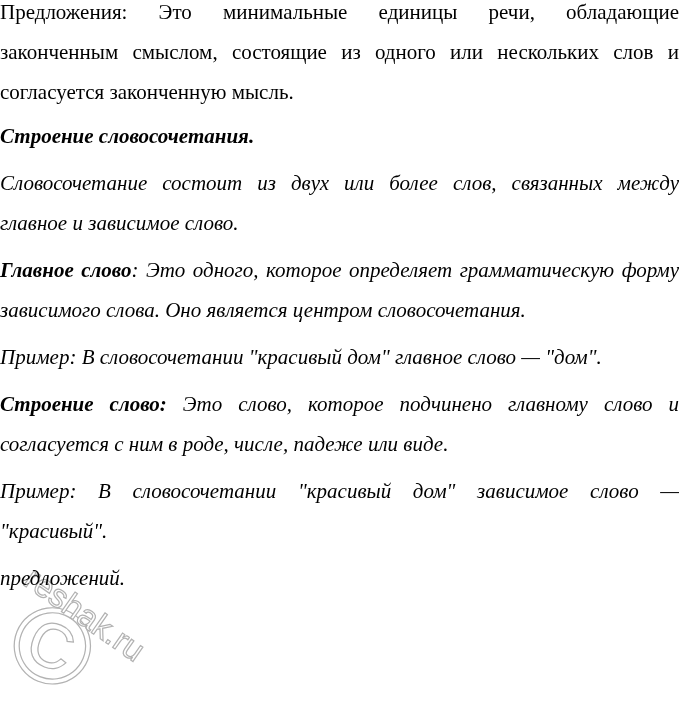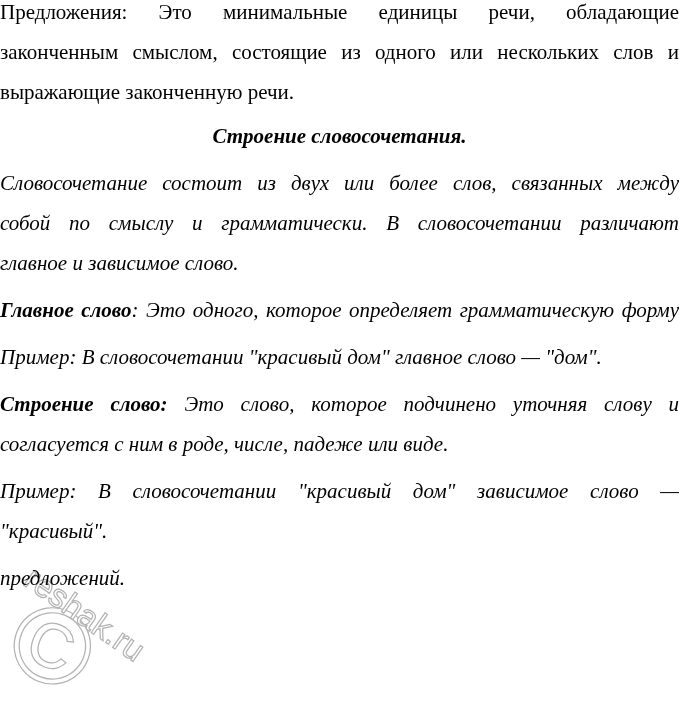--- a/index.html
+++ b/index.html
@@ -29,21 +29,20 @@
     line-height: 40px;
     white-space: normal;
   }
   .j {
     text-align: justify;
     text-align-last: justify;
   }
   .heading {
     font-weight: bold;
     font-style: italic;
-    text-align: center;
   }
   .b { font-weight: bold; }
   .wm-wrap {
     position: absolute;
     left: 0;
     top: 538px;
     z-index: 0;
   }
 </style>
 </head>
@@ -58,43 +57,43 @@
         <text x="22" y="46" font-family="Liberation Sans, sans-serif" font-size="33" transform="rotate(35 22 46)">reshak.ru</text>
       </g>
     </svg>
   </div>
 
   <div class="content">
 
     <div class="para">
       <div class="line j">Предложения: Это минимальные единицы речи, обладающие</div>
       <div class="line j">законченным смыслом, состоящие из одного или нескольких слов и</div>
-      <div class="line">выражающие законченную речи.</div>
+      <div class="line">согласуется законченную мысль.</div>
     </div>
 
     <div class="para mt4">
       <div class="line heading">Строение словосочетания.</div>
     </div>
 
     <div class="para mt7">
       <div class="line j">Словосочетание состоит из двух или более слов, связанных между</div>
-      <div class="line j">собой по смыслу и грамматически. В словосочетании различают</div>
       <div class="line">главное и зависимое слово.</div>
     </div>
 
     <div class="para mt7">
       <div class="line j"><span class="b">Главное слово</span><span>: Это одного, которое определяет грамматическую форму</span></div>
+      <div class="line">зависимого слова. Оно является центром словосочетания.</div>
     </div>
 
     <div class="para mt7">
       <div class="line">Пример: В словосочетании "красивый дом" главное слово — "дом".</div>
     </div>
 
     <div class="para mt7">
-      <div class="line j"><span class="b">Строение слово:</span><span> Это слово, которое подчинено уточняя слову и</span></div>
+      <div class="line j"><span class="b">Строение слово:</span><span> Это слово, которое подчинено главному слово и</span></div>
       <div class="line">согласуется с ним в роде, числе, падеже или виде.</div>
     </div>
 
     <div class="para mt7">
       <div class="line j">Пример: В словосочетании "красивый дом" зависимое слово —</div>
       <div class="line">"красивый".</div>
     </div>
 
     <div class="para mt7">
       <div class="line">предложений.</div>

